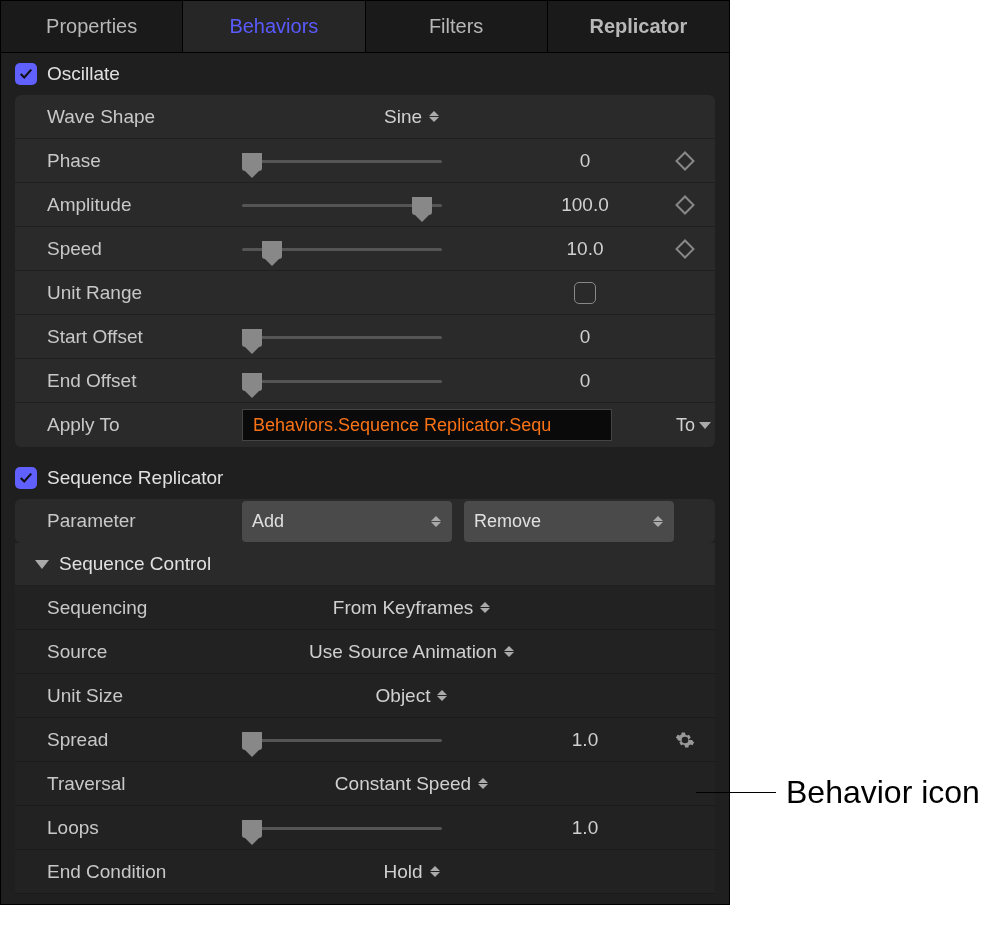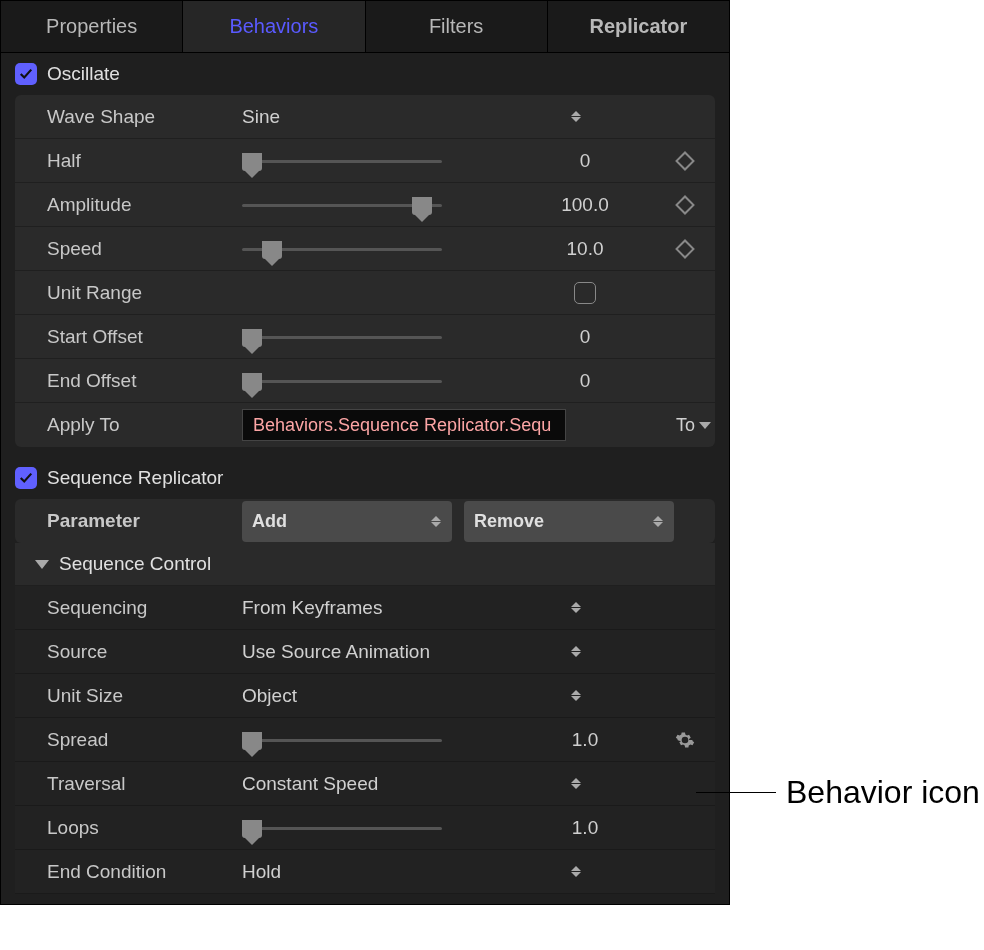--- a/index.html
+++ b/index.html
@@ -124,21 +124,21 @@
 .diamond {
   width: 14px;
   height: 14px;
   border: 2px solid #888;
   transform: rotate(45deg);
 }
 .popup-value {
   display: flex;
   align-items: center;
   gap: 6px;
-  justify-content: space-between;
+  justify-content: center;
   width: 340px;
   color: #d0d0d0;
   font-size: 19px;
   cursor: pointer;
 }
 .updown {
   width: 12px;
   display: flex;
   flex-direction: column;
   align-items: center;
@@ -156,25 +156,25 @@
   border-right: 5px solid transparent;
   border-top: 5px solid #aaa;
 }
 .empty-checkbox {
   width: 22px; height: 22px;
   border: 1.5px solid #888;
   border-radius: 5px;
   margin: 0 auto;
 }
 .apply-field {
-  width: 324px;
+  width: 370px;
   height: 32px;
   background: #0a0a0a;
   border: 1px solid #444;
-  color: #fca5a5;
+  color: #f97316;
   padding: 0 10px;
   display: flex;
   align-items: center;
   font-size: 18px;
   overflow: hidden;
   white-space: nowrap;
 }
 .to-btn {
   margin-left: auto;
   margin-right: 4px;
@@ -276,21 +276,21 @@
   <div class="rows">
     <div class="row">
       <span class="row-label">Wave Shape</span>
       <div class="popup-value">
         <span>Sine</span>
         <span class="updown"></span>
       </div>
     </div>
 
     <div class="row">
-      <span class="row-label">Half</span>
+      <span class="row-label">Phase</span>
       <div class="row-control">
         <div class="slider">
           <div class="slider-track"></div>
           <div class="slider-thumb" style="left:0"></div>
         </div>
       </div>
       <span class="row-value">0</span>
       <div class="row-key">
           <div class="diamond"></div>
         </div>
@@ -369,21 +369,21 @@
 
   <div class="section-header">
     <div class="checkbox">
       <svg viewBox="0 0 16 16">
           <path d="M2 8 L6 12 L14 3" stroke="#111" stroke-width="2.5" fill="none"></path>
         </svg>
     </div>
     <span class="section-title">Sequence Replicator</span>
   </div>
 
-  <div class="rows" style="padding-bottom:0;font-weight:bold;">
+  <div class="rows" style="padding-bottom:0;">
     <div class="row">
       <span class="row-label">Parameter</span>
       <div class="dropdown" style="width:210px; margin-right:12px;">
         <span>Add</span>
         <span class="updown"></span>
       </div>
       <div class="dropdown" style="width:210px;">
         <span>Remove</span>
         <span class="updown"></span>
       </div>

